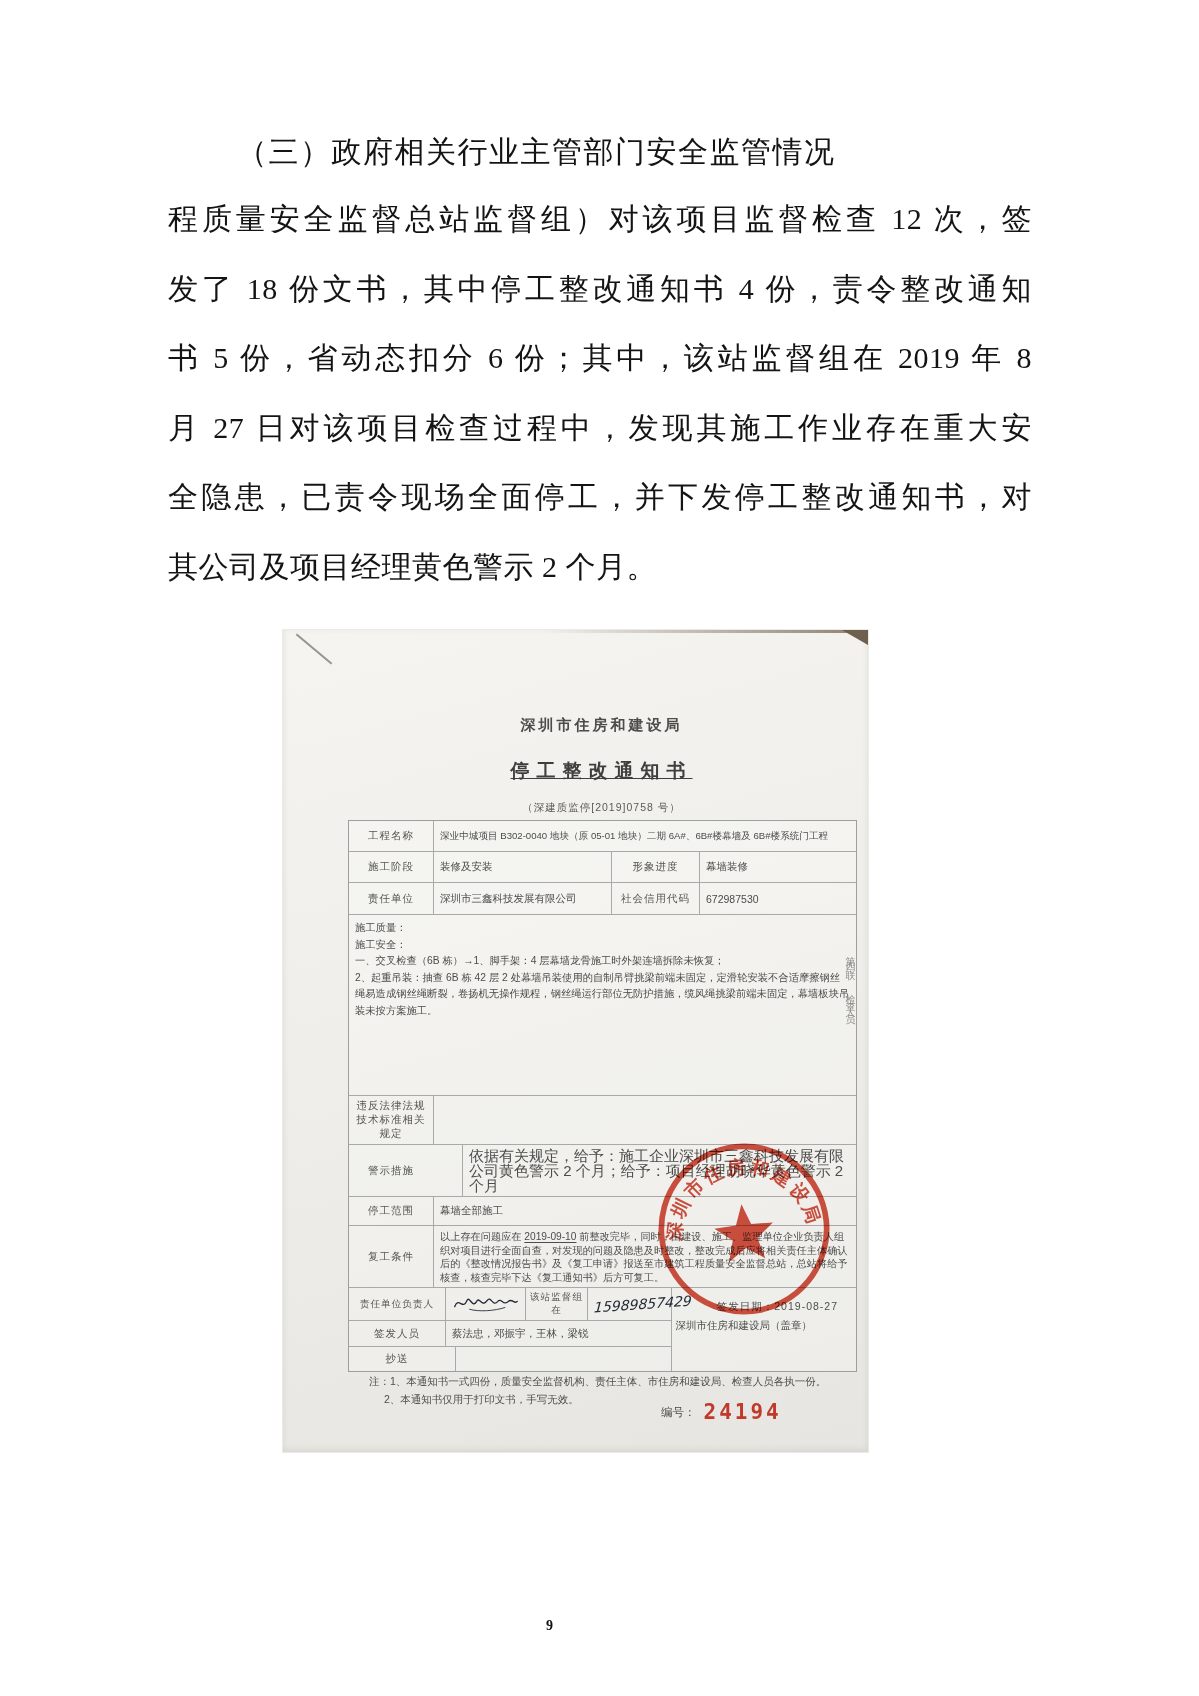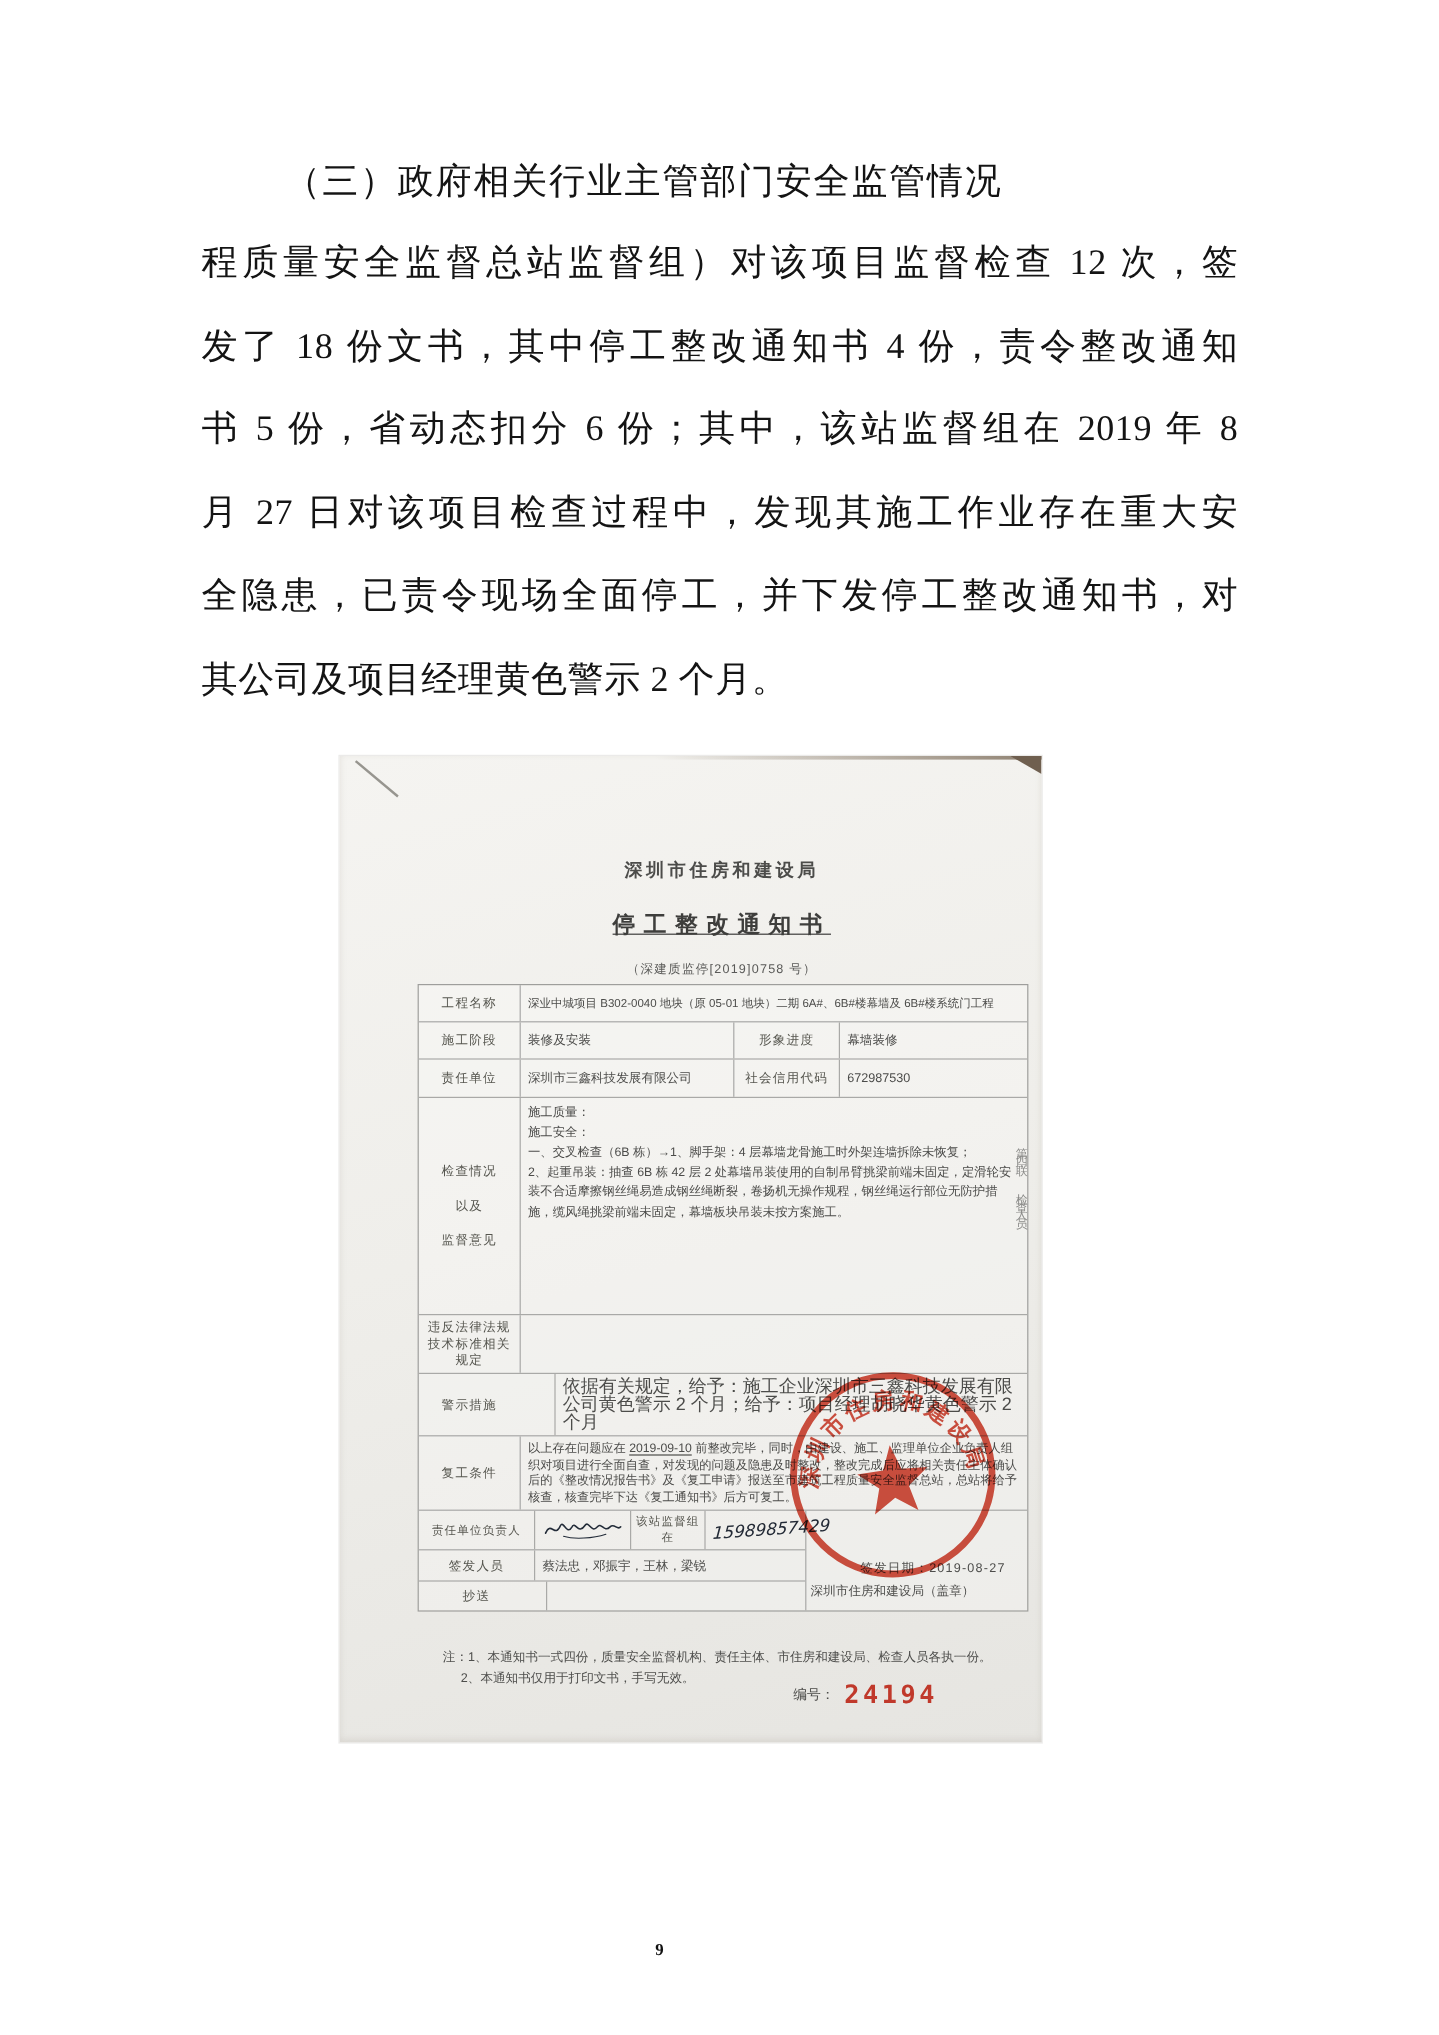--- a/index.html
+++ b/index.html
@@ -109,37 +109,36 @@
         <div class="cell lbl w-l2">形象进度</div>
         <div class="cell w-val">幕墙装修</div>
       </div>
       <div class="row h31">
         <div class="cell lbl w-lbl">责任单位</div>
         <div class="cell w-v1">深圳市三鑫科技发展有限公司</div>
         <div class="cell lbl w-l2">社会信用代码</div>
         <div class="cell w-val">672987530</div>
       </div>
       <div class="row h180">
-        <div class="cell lbl w-lbl insp-lbl">
-          <div>检查情况</div>
-          <div>以及</div>
-          <div>监督意见</div>
-        </div>
         <div class="cell w-val insp-val">施工质量：
 施工安全：
 一、交叉检查（6B 栋）→1、脚手架：4 层幕墙龙骨施工时外架连墙拆除未恢复；
 2、起重吊装：抽查 6B 栋 42 层 2 处幕墙吊装使用的自制吊臂挑梁前端未固定，定滑轮安装不合适摩擦钢丝绳易造成钢丝绳断裂，卷扬机无操作规程，钢丝绳运行部位无防护措施，缆风绳挑梁前端未固定，幕墙板块吊装未按方案施工。</div>
       </div>
       <div class="row h40">
         <div class="cell lbl w-lbl">违反法律法规技术标准相关规定</div>
         <div class="cell w-val"></div>
       </div>
       <div class="row h38">
         <div class="cell lbl w-lbl">警示措施</div>
         <div class="cell w-val wrap-val">依据有关规定，给予：施工企业深圳市三鑫科技发展有限公司黄色警示 2 个月；给予：项目经理胡晓华黄色警示 2 个月</div>
+      </div>
+      <div class="row h28">
+        <div class="cell lbl w-lbl">停工范围</div>
+        <div class="cell w-val">幕墙全部施工</div>
       </div>
       <div class="row h54">
         <div class="cell lbl w-lbl">复工条件</div>
         <div class="cell w-val resume-val"><span>以上存在问题应在 </span><span class="u">2019-09-10</span><span> 前整改完毕，同时，由建设、施工、监理单位企业负责人组织对项目进行全面自查，对发现的问题及隐患及时整改，整改完成后应将相关责任主体确认后的《整改情况报告书》及《复工申请》报送至市建筑工程质量安全监督总站，总站将给予核查，核查完毕下达《复工通知书》后方可复工。</span></div>
       </div>
       <div class="sig">
         <div class="sig-left">
           <div class="row h-sig">
             <div class="cell lbl w-slbl" style="font-size:9.6px;">责任单位负责人</div>
             <div class="cell w-sv">

